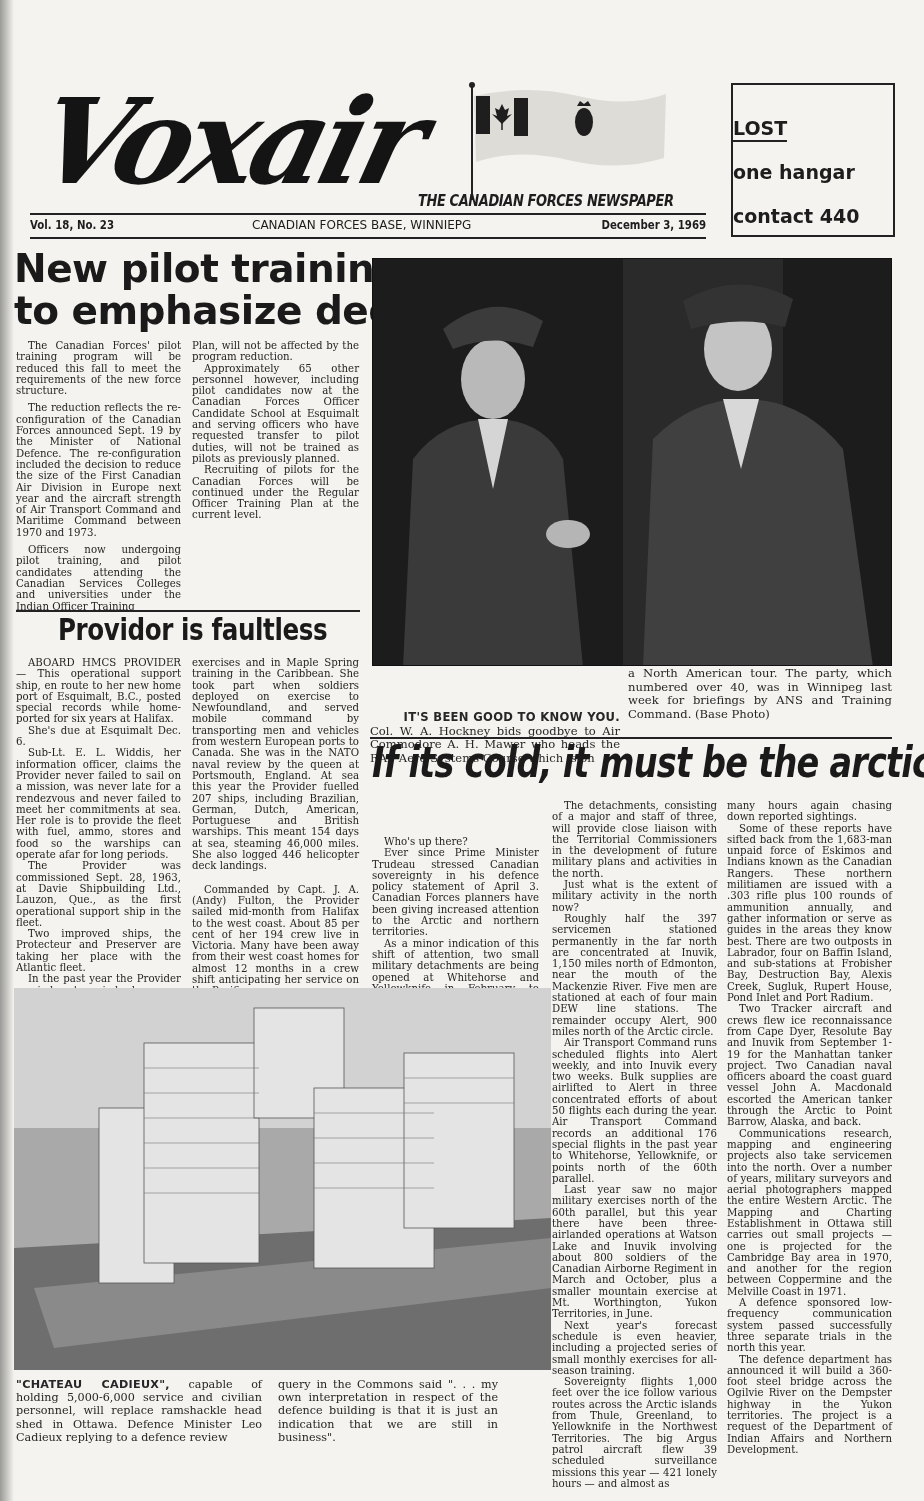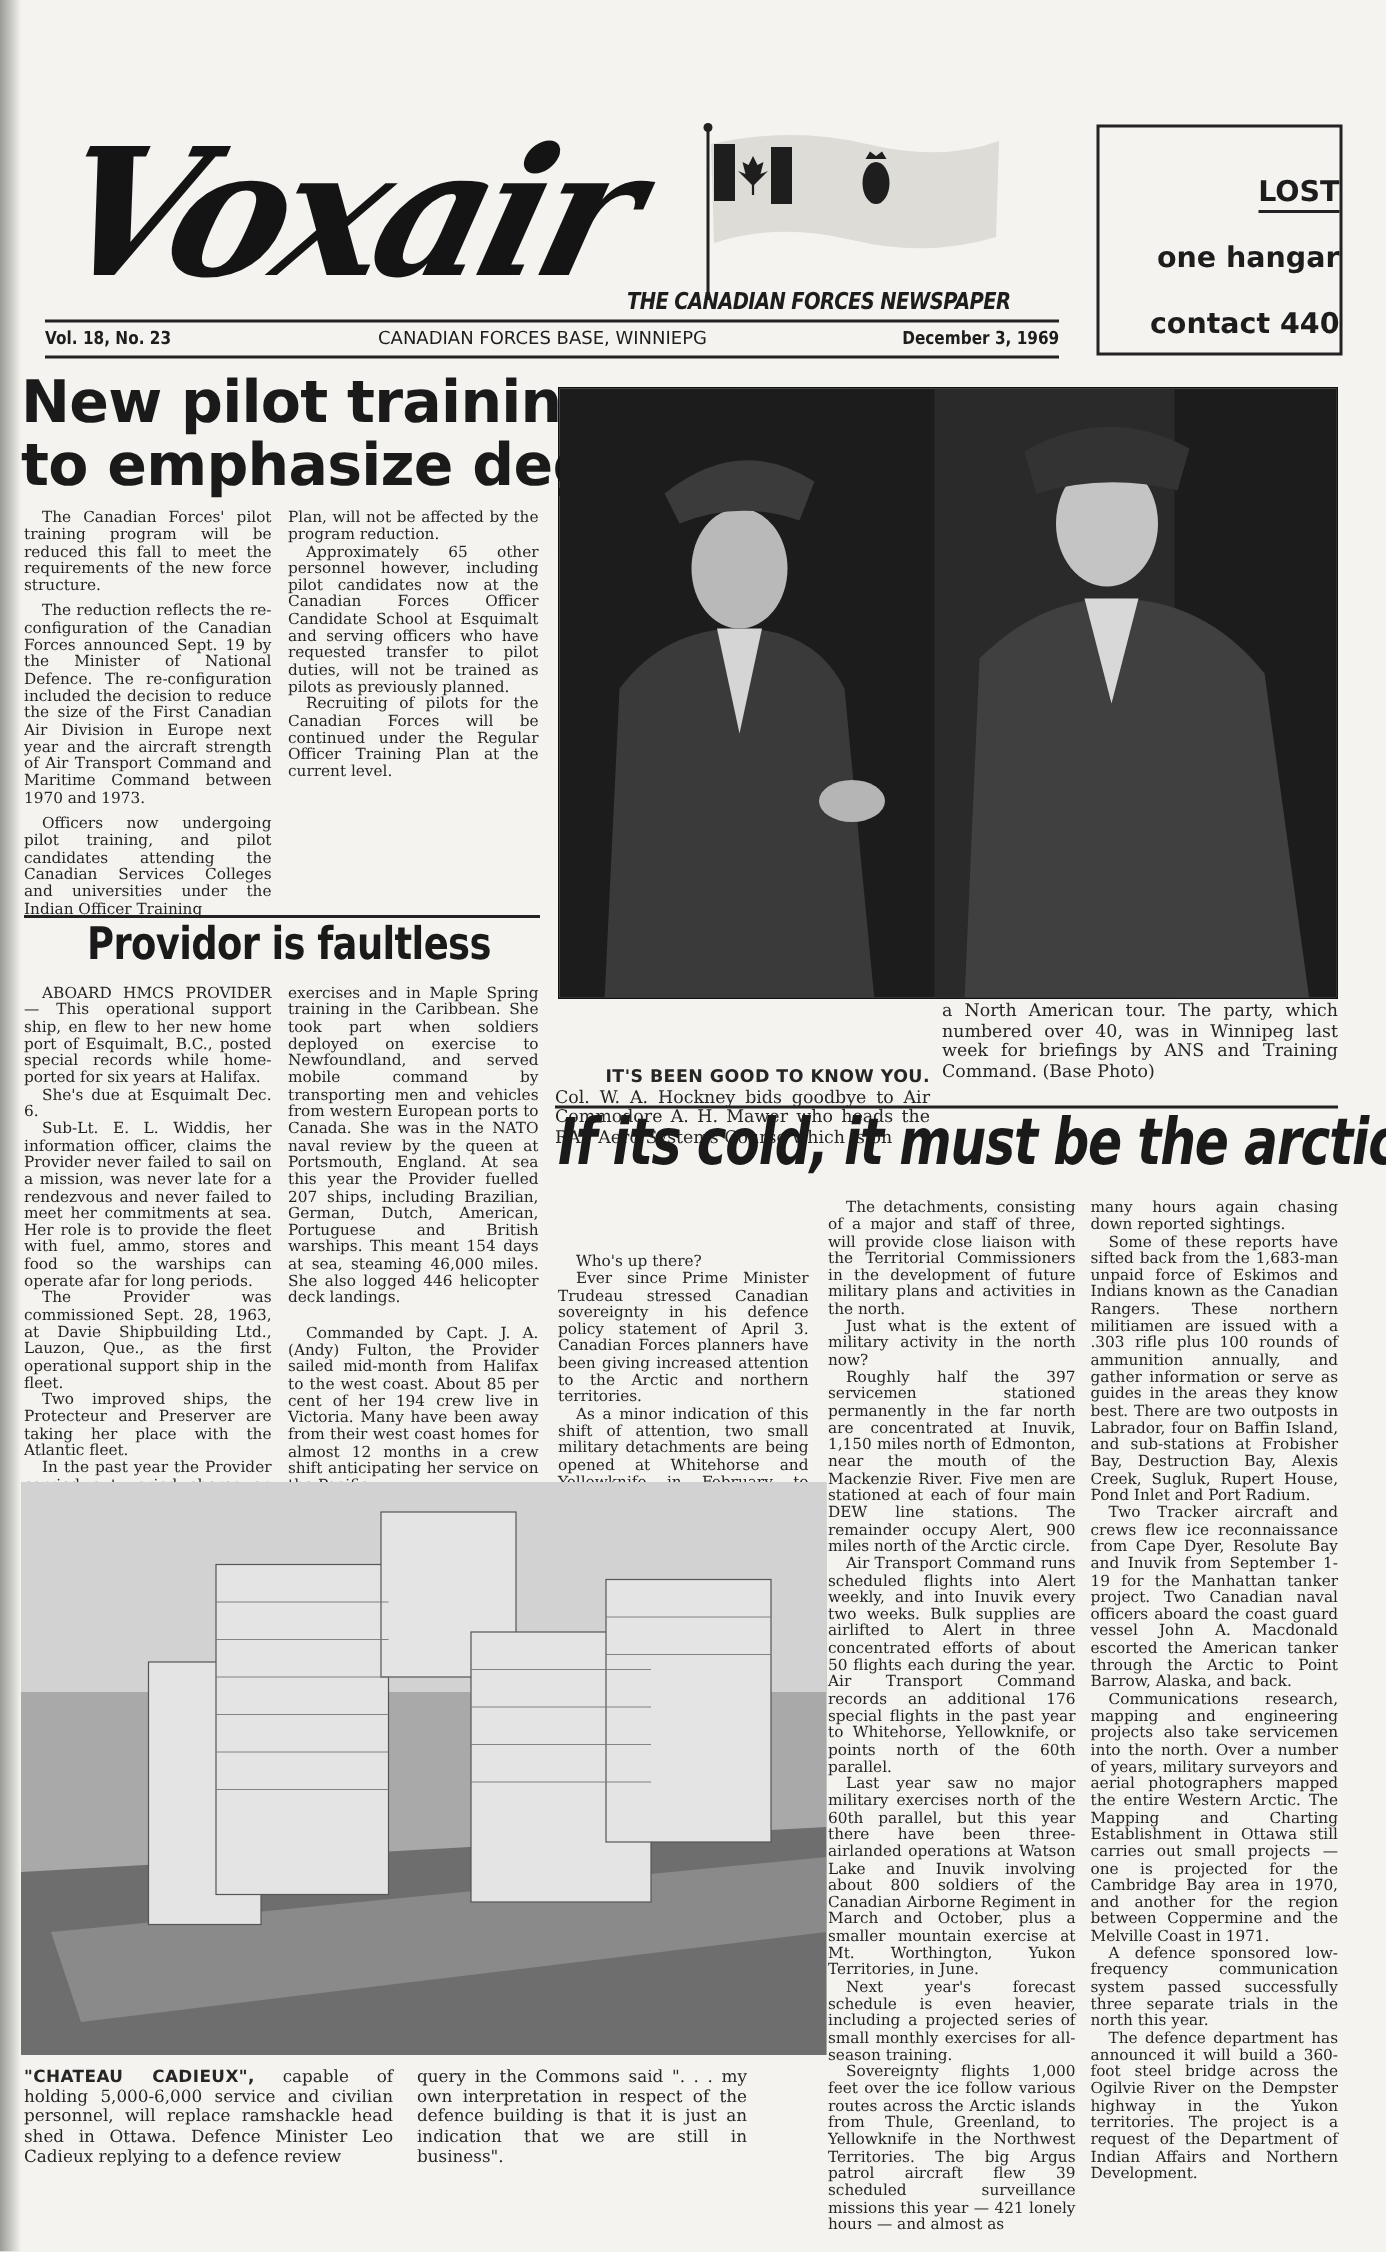--- a/index.html
+++ b/index.html
@@ -20,21 +20,21 @@
     font-size: 15.5px; letter-spacing: -0.5px; transform: scaleX(0.84); transform-origin: left; white-space: nowrap; }
   .rule { position: absolute; background: #222; }
   .dateline { position: absolute; top: 218px; left: 30px; width: 676px; height: 18px;
     font-family: "DejaVu Sans", sans-serif; font-size: 12px; }
   .dateline span { position: absolute; top: 0; white-space: nowrap; }
   .vol { left: 0; font-weight: bold; transform: scaleX(0.85); transform-origin: left; }
   .base { left: 222px; }
   .date { right: 0; font-weight: bold; transform: scaleX(0.85); transform-origin: right; }
 
   .lost-box { position: absolute; left: 731px; top: 83px; width: 164px; height: 154px;
-    border: 2px solid #222; text-align: right; font-family: "DejaVu Sans", sans-serif; font-weight: bold; }
+    border: 2px solid #222; text-align: left; font-family: "DejaVu Sans", sans-serif; font-weight: bold; }
   .lost-title { display: inline-block; margin-top: 32px; font-size: 19px; border-bottom: 2px solid #222; padding-bottom: 1px; }
   .lost-line { font-size: 19px; line-height: 28px; margin-top: 16px; }
   .lost-line:first-of-type { margin-top: 6px; }
 
   
   .hl-sans { position: absolute; font-family: "DejaVu Sans", sans-serif; font-weight: bold; color: #1a1a1a; white-space: nowrap; }
   .hl1 { left: 14px; top: 248px; font-size: 39px; line-height: 42px; letter-spacing: -0.5px; }
   .hl2 { left: 58px; top: 612px; font-size: 30px; transform: scaleX(0.82); transform-origin: left; letter-spacing: -0.5px; }
   .hl3 { left: 372px; top: 737px; font-size: 43px; font-style: italic; transform: scaleX(0.78); transform-origin: left; letter-spacing: -1px; }
 
@@ -105,21 +105,21 @@
   <p class="noind">Plan, will not be affected by the program reduction.</p>
   <p>Approximately 65 other personnel however, including pilot candidates now at the Canadian Forces Officer Candidate School at Esquimalt and serving officers who have requested transfer to pilot duties, will not be trained as pilots as previously planned.</p>
   <p>Recruiting of pilots for the Canadian Forces will be continued under the Regular Officer Training Plan at the current level.</p>
 </div>
 
 <div class="rule" style="left:16px; top:610px; width:344px; height:1.5px;"></div>
 
 <div class="hl-sans hl2">Providor is faultless</div>
 
 <div class="col" style="left:16px; top:657px; width:165px;">
-  <p>ABOARD HMCS PROVIDER — This operational support ship, en flew to her new home port of Esquimalt, B.C., posted special records while home-ported for six years at Halifax.</p>
+  <p>ABOARD HMCS PROVIDER — This operational support ship, en route to her new home port of Esquimalt, B.C., posted special records while home-ported for six years at Halifax.</p>
   <p>She's due at Esquimalt Dec. 6.</p>
   <p>Sub-Lt. E. L. Widdis, her information officer, claims the Provider never failed to sail on a mission, was never late for a rendezvous and never failed to meet her commitments at sea. Her role is to provide the fleet with fuel, ammo, stores and food so the warships can operate afar for long periods.</p>
   <p>The Provider was commissioned Sept. 28, 1963, at Davie Shipbuilding Ltd., Lauzon, Que., as the first operational support ship in the fleet.</p>
   <p>Two improved ships, the Protecteur and Preserver are taking her place with the Atlantic fleet.</p>
   <p>In the past year the Provider carried out varied chores on the Atlantic in two major NATO</p>
 </div>
 <div class="col" style="left:192px; top:657px; width:167px;">
   <p class="noind">exercises and in Maple Spring training in the Caribbean. She took part when soldiers deployed on exercise to Newfoundland, and served mobile command by transporting men and vehicles from western European ports to Canada. She was in the NATO naval review by the queen at Portsmouth, England. At sea this year the Provider fuelled 207 ships, including Brazilian, German, Dutch, American, Portuguese and British warships. This meant 154 days at sea, steaming 46,000 miles. She also logged 446 helicopter deck landings.</p>
   <p class="gap" style="margin-top:12px;">Commanded by Capt. J. A. (Andy) Fulton, the Provider sailed mid-month from Halifax to the west coast. About 85 per cent of her 194 crew live in Victoria. Many have been away from their west coast homes for almost 12 months in a crew shift anticipating her service on the Pacific.</p>
 </div>

